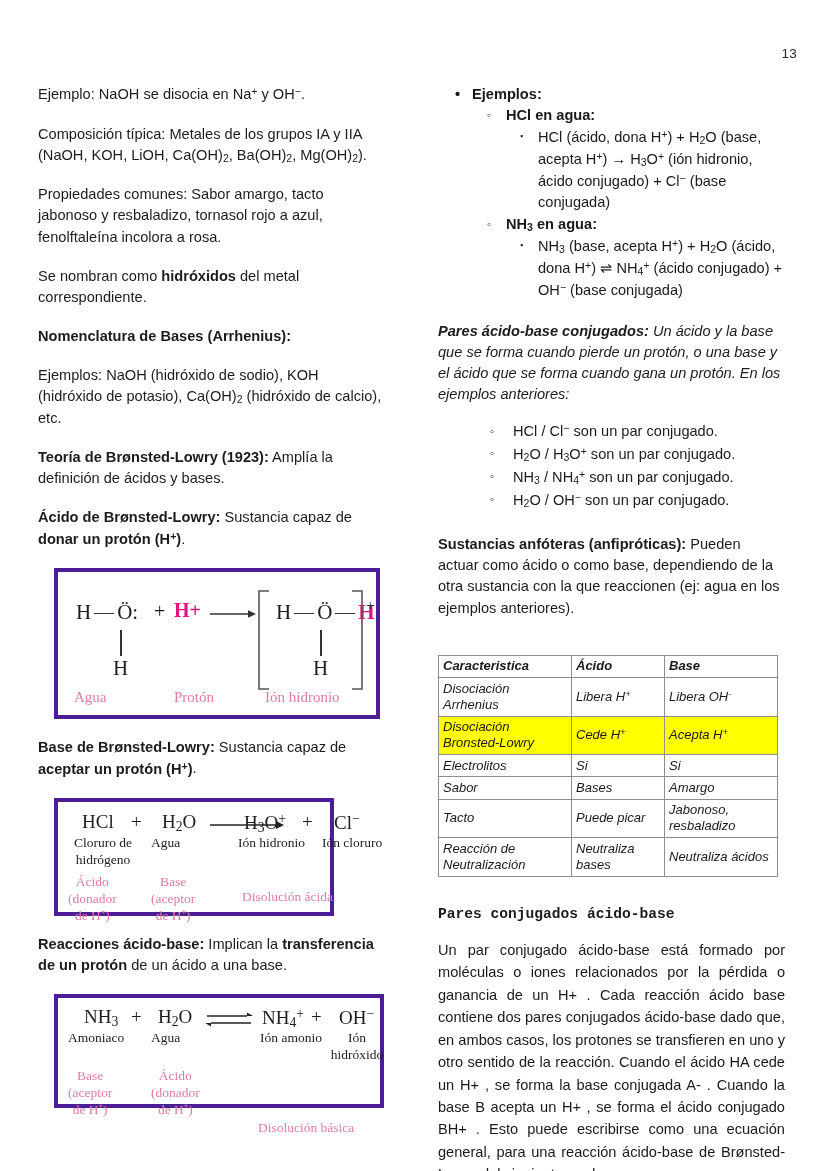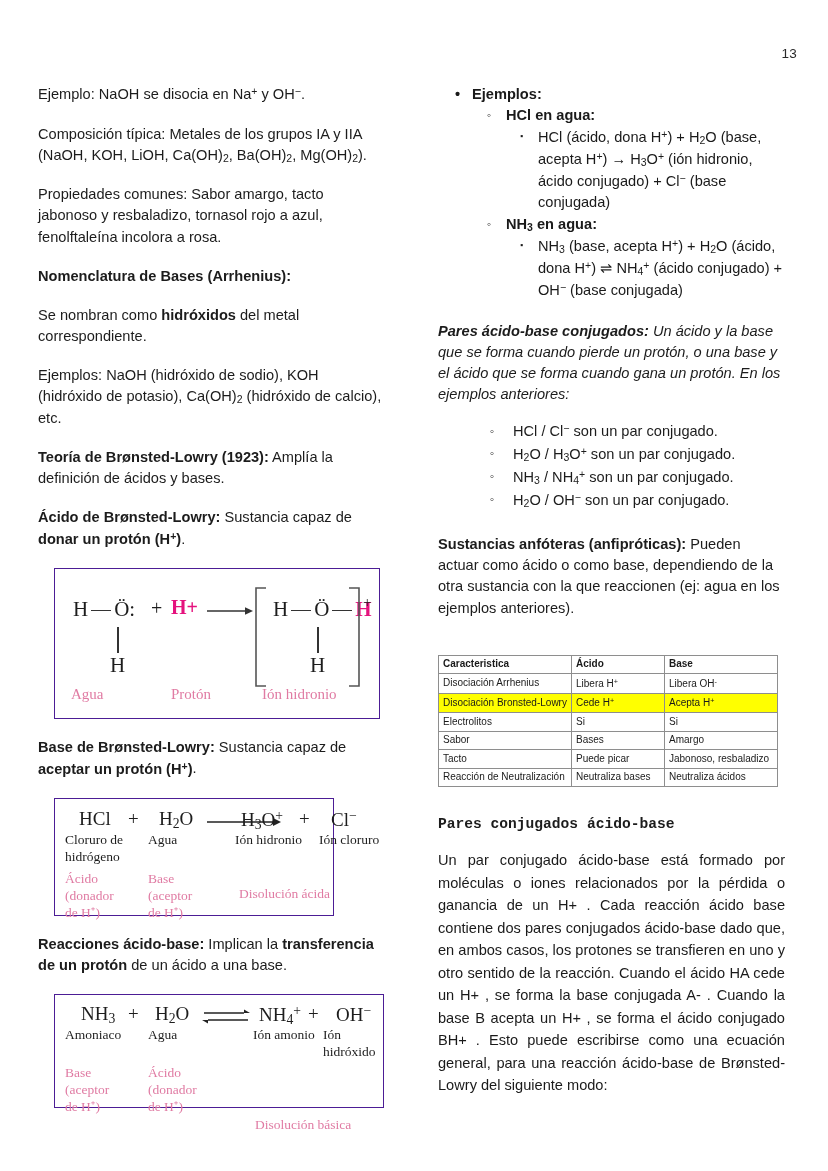--- a/index.html
+++ b/index.html
@@ -99,25 +99,26 @@
     line-height: 1.54;
     color: #1c1c1c;
   }
   ul.pairs > li > .marker {
     position: absolute; left: 52px; top: 0;
     font-size: 11.5px; line-height: 2.0;
   }
 
   
   .figbox {
-    border: 1px solid #4c1d95;
+    border: 4px solid #4c1d95;
     background: #ffffff;
     font-family: "Liberation Serif", serif;
     color: #1d1d1d;
     position: relative;
+    text-align: center;
   }
   .fig1 { width: 326px; height: 151px; margin: 0 0 0 16px; }
   .fig2 { width: 280px; height: 118px; margin: 0 0 0 16px; }
   .fig3 { width: 330px; height: 114px; margin: 0 0 0 16px; }
 
   .eqline { position: absolute; white-space: nowrap; }
   .serif { font-family: "Liberation Serif", serif; }
   .pink { color: #e07ba3; }
   .magenta { color: #e5127d; font-weight: bold; }
 
@@ -132,24 +133,25 @@
   .bond-v {
     position: absolute;
     width: 1.5px; background: #333;
   }
   .arrow-wrap { position: absolute; display: inline-block; }
 
   
   table.cmp {
     border-collapse: collapse;
     width: 339px;
-    font-size: 10px;
+    font-size: 13px;
     font-family: "Liberation Sans", sans-serif;
     color: #1a1a1a;
     table-layout: fixed;
+    font-style: italic;
   }
   table.cmp th, table.cmp td {
     border: 1px solid #8e8e8e;
     padding: 2.5px 4px;
     text-align: left;
     vertical-align: middle;
     line-height: 1.25;
     font-weight: normal;
   }
   table.cmp th { font-weight: bold; }
@@ -165,22 +167,22 @@
 
   <div class="page-number">13</div>
 
   <div class="columns">
 
     <div class="col col-left">
 
       <p class="para">Ejemplo: NaOH se disocia en Na<sup>+</sup> y OH<sup>−</sup>.</p>
       <p class="para">Composición típica: Metales de los grupos IA y IIA (NaOH, KOH, LiOH, Ca(OH)<sub>2</sub>, Ba(OH)<sub>2</sub>, Mg(OH)<sub>2</sub>).</p>
       <p class="para">Propiedades comunes: Sabor amargo, tacto jabonoso y resbaladizo, tornasol rojo a azul, fenolftaleína incolora a rosa.</p>
+      <p class="para">Se nombran como <b>hidróxidos</b> del metal correspondiente.</p>
       <p class="para"><b>Nomenclatura de Bases (Arrhenius):</b></p>
-      <p class="para">Se nombran como <b>hidróxidos</b> del metal correspondiente.</p>
       <p class="para">Ejemplos: NaOH (hidróxido de sodio), KOH (hidróxido de potasio), Ca(OH)<sub>2</sub> (hidróxido de calcio), etc.</p>
       <p class="para"><b>Teoría de Brønsted-Lowry (1923):</b> Amplía la definición de ácidos y bases.</p>
       <p class="para"><b>Ácido de Brønsted-Lowry:</b> Sustancia capaz de <b>donar un protón (H<sup>+</sup>)</b>.</p>
 
       <div class="figbox fig1">
 
         <div class="eqline serif" style="left:18px; top:28px; font-size:21px;">
           <span>H</span><span class="bond-h"></span><span>Ö</span><span>:</span>
         </div>
         <div class="bond-v" style="left:62px; top:58px; height:26px;"></div>

